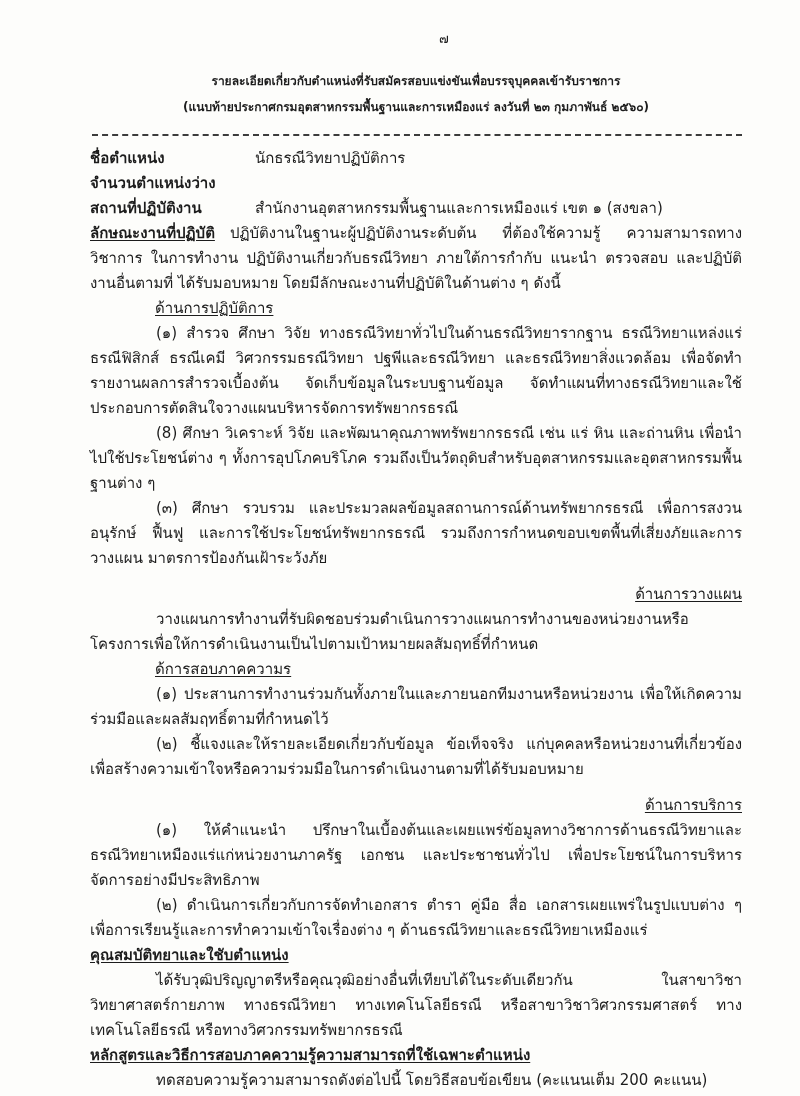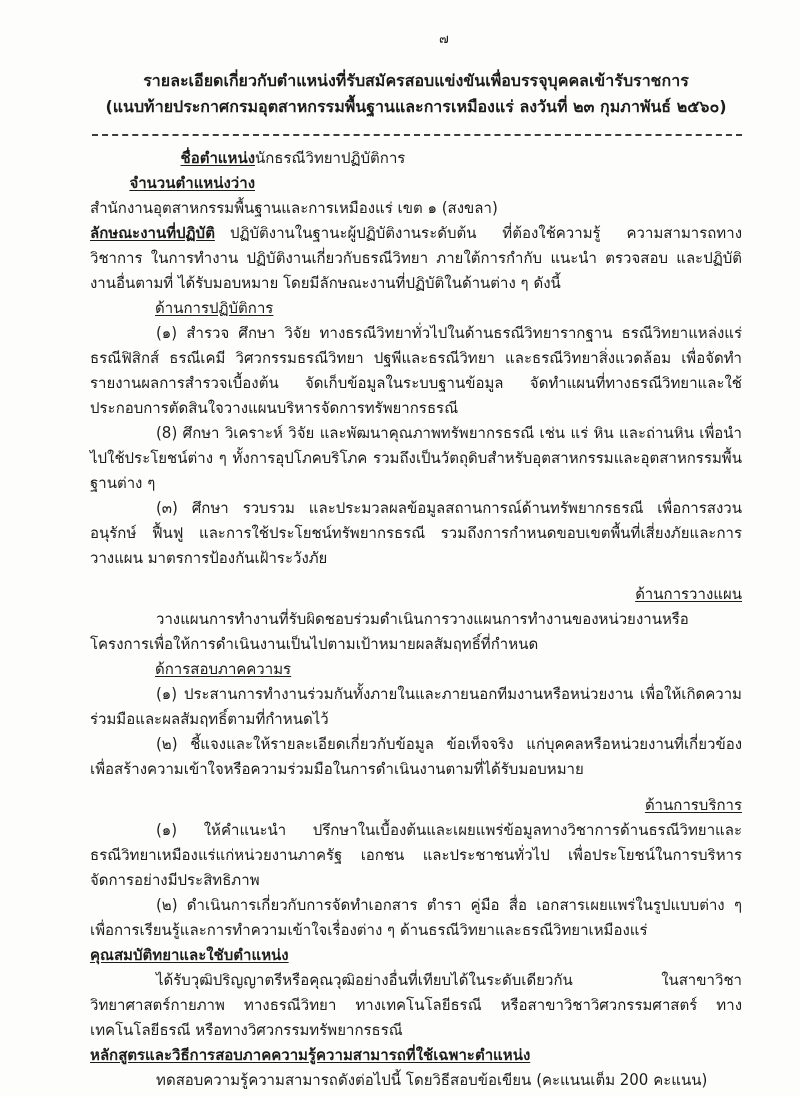--- a/index.html
+++ b/index.html
@@ -18,40 +18,38 @@
   .page-num {
     text-align: center;
     font-size: 13px;
     line-height: 18px;
     padding-left: 56px; 
     margin-bottom: 20px;
   }
   .doc-title {
     text-align: center;
     font-weight: bold;
-    font-size: 16px;
+    font-size: 12px;
     line-height: 26px;
     margin: 0;
   }
   .separator {
     border: none;
     border-top: 2px dashed #3c3c3c;
     margin: 14px 0 10px 2px;
   }
   .row {
     display: flex;
     font-size: 15px;
     line-height: 25px;
   }
   .row .lbl {
     font-weight: bold;
-    text-decoration: underline;
     text-underline-offset: 2px;
     flex: 0 0 165px;
-    text-align: right;
   }
   .row .val { flex: 1; }
   .para {
     margin: 0;
     font-size: 15px;
     line-height: 25px;
     text-align: justify;
     text-indent: 66px;
   }
   .duties-lead {
@@ -109,20 +107,21 @@
   <hr class="separator">
 
   <div class="row">
     <span class="lbl">ชื่อตำแหน่ง</span>
     <span class="val">นักธรณีวิทยาปฏิบัติการ</span>
   </div>
   <div class="row">
     <span class="lbl">จำนวนตำแหน่งว่าง</span>
   </div>
   <div class="row">
+    <span class="lbl">สถานที่ปฏิบัติงาน</span>
     <span class="val">สำนักงานอุตสาหกรรมพื้นฐานและการเหมืองแร่ เขต ๑ (สงขลา)</span>
   </div>
 
   <p class="duties-lead"><span class="lbl">ลักษณะงานที่ปฏิบัติ</span><span>ปฏิบัติงานในฐานะผู้ปฏิบัติงานระดับต้น ที่ต้องใช้ความรู้ ความสามารถทางวิชาการ ในการทำงาน ปฏิบัติงานเกี่ยวกับธรณีวิทยา ภายใต้การกำกับ แนะนำ ตรวจสอบ และปฏิบัติงานอื่นตามที่ ได้รับมอบหมาย โดยมีลักษณะงานที่ปฏิบัติในด้านต่าง ๆ ดังนี้</span></p>
 
   <div>
     <p class="section-heading">ด้านการปฏิบัติการ</p>
     <p class="para">(๑)  สำรวจ  ศึกษา วิจัย ทางธรณีวิทยาทั่วไปในด้านธรณีวิทยารากฐาน ธรณีวิทยาแหล่งแร่ ธรณีฟิสิกส์ ธรณีเคมี วิศวกรรมธรณีวิทยา ปฐพีและธรณีวิทยา และธรณีวิทยาสิ่งแวดล้อม เพื่อจัดทำรายงานผลการสำรวจเบื้องต้น จัดเก็บข้อมูลในระบบฐานข้อมูล จัดทำแผนที่ทางธรณีวิทยาและใช้ประกอบการตัดสินใจวางแผนบริหารจัดการทรัพยากรธรณี</p>
     <p class="para">(8)  ศึกษา วิเคราะห์ วิจัย และพัฒนาคุณภาพทรัพยากรธรณี  เช่น แร่ หิน และถ่านหิน เพื่อนำไปใช้ประโยชน์ต่าง ๆ ทั้งการอุปโภคบริโภค รวมถึงเป็นวัตถุดิบสำหรับอุตสาหกรรมและอุตสาหกรรมพื้นฐานต่าง ๆ</p>
     <p class="para">(๓)  ศึกษา รวบรวม และประมวลผลข้อมูลสถานการณ์ด้านทรัพยากรธรณี เพื่อการสงวน อนุรักษ์ ฟื้นฟู และการใช้ประโยชน์ทรัพยากรธรณี รวมถึงการกำหนดขอบเขตพื้นที่เสี่ยงภัยและการวางแผน มาตรการป้องกันเฝ้าระวังภัย</p>

